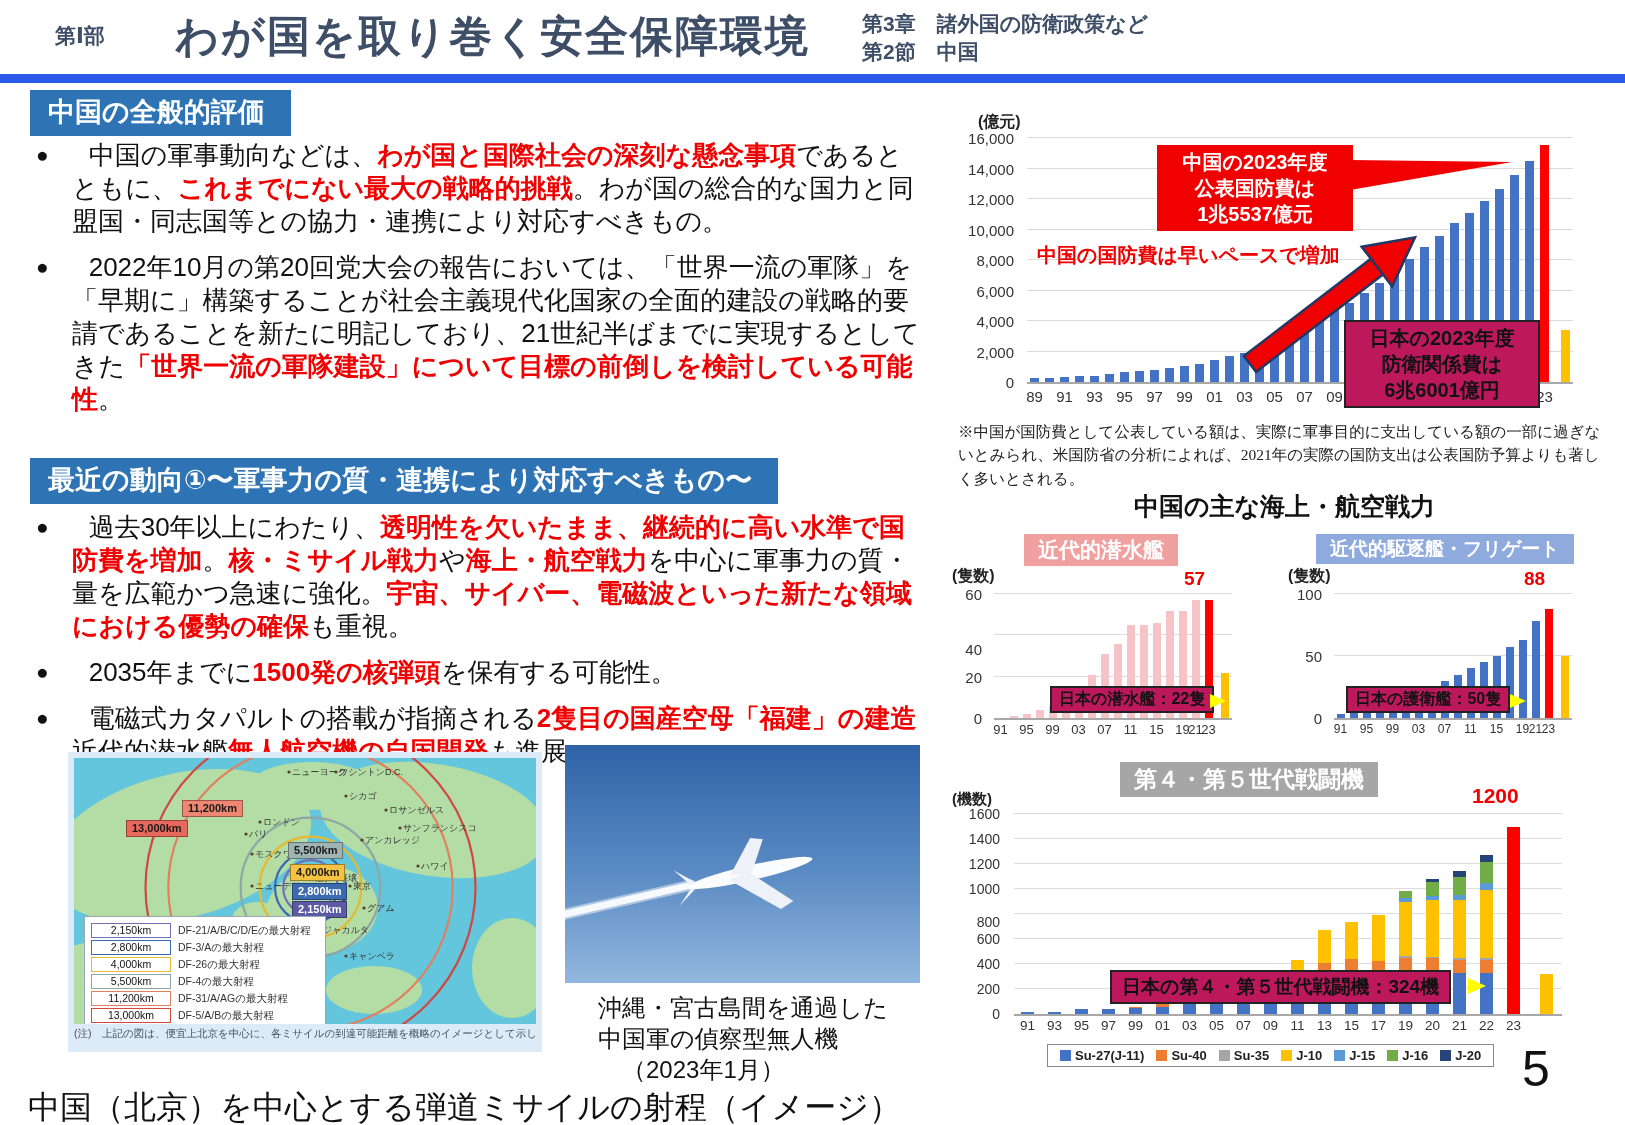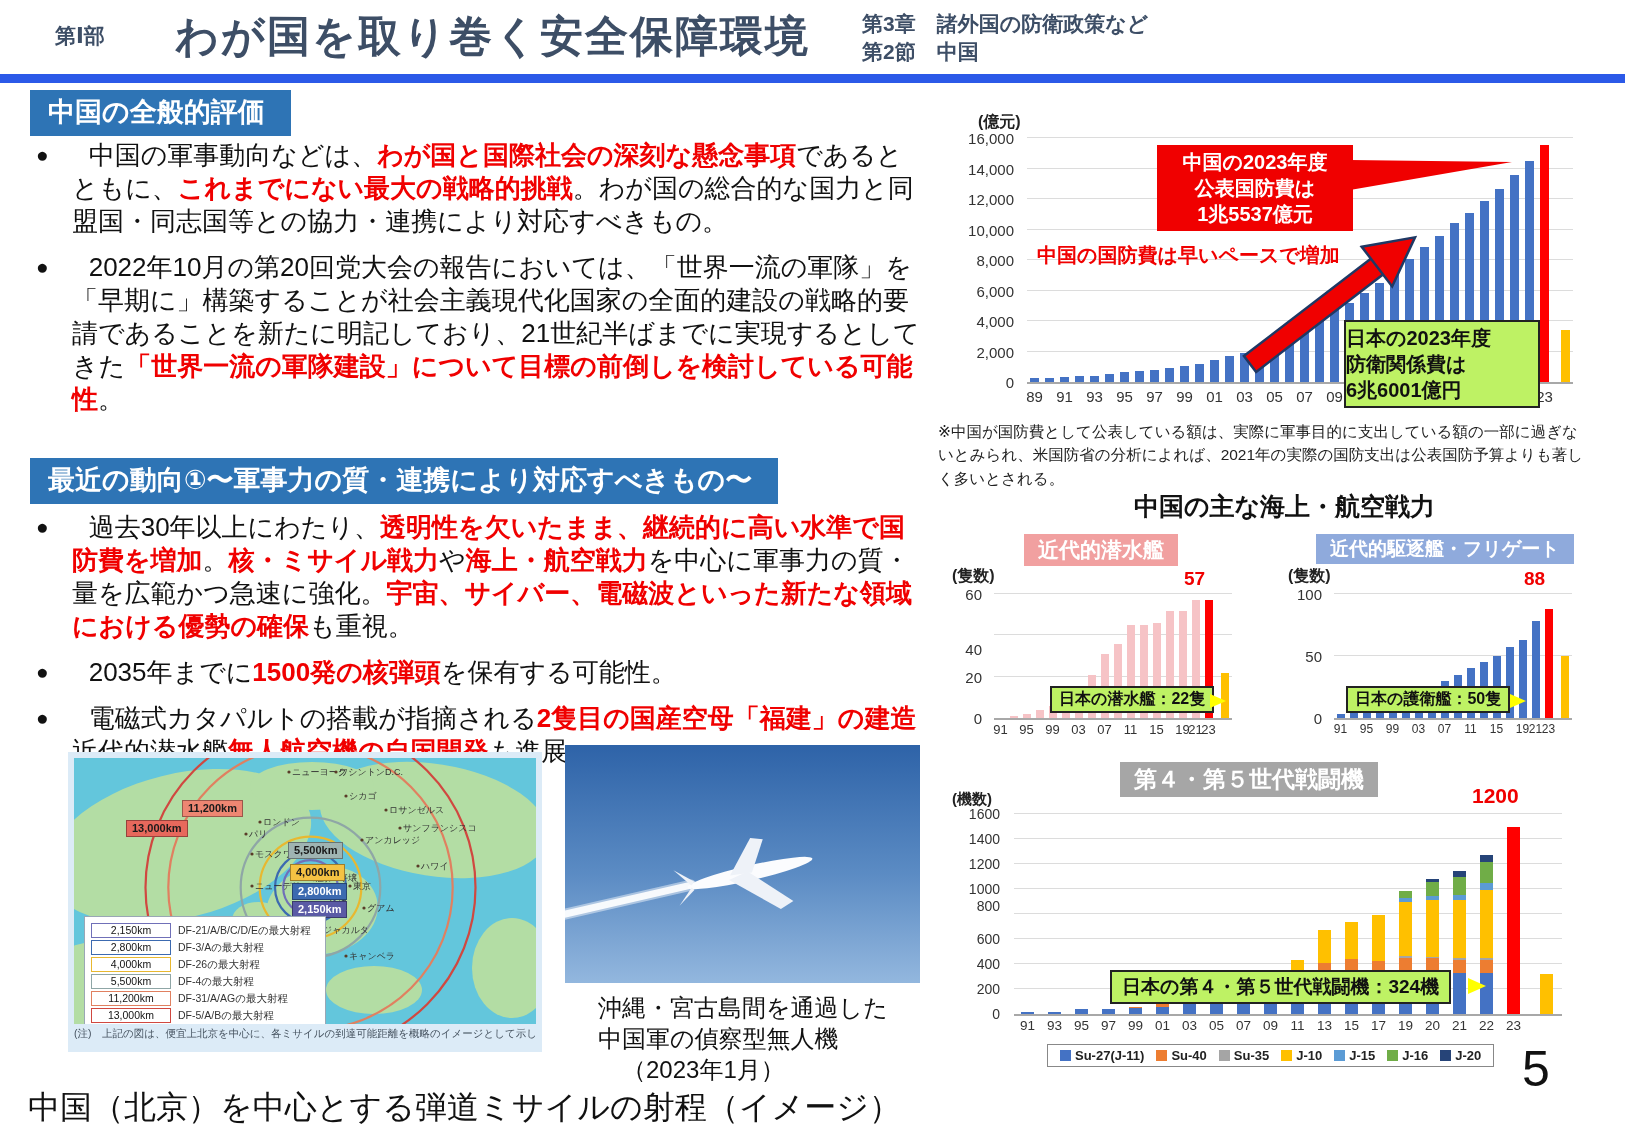--- a/index.html
+++ b/index.html
@@ -44,36 +44,36 @@
   .chart{position:absolute;}
   .unit{position:absolute;font-size:16px;font-weight:bold;color:#222;}
   .plot{position:absolute;border-bottom:2px solid #a8a8a8;}
   .grid{position:absolute;left:0;width:100%;height:1px;background:#dcdcdc;}
   .bar{position:absolute;bottom:0;}
   .stack-seg{position:absolute;}
   .ylab{position:absolute;}
   .ylab span{position:absolute;right:8px;font-size:15px;color:#333;white-space:nowrap;}
   .xlab{position:absolute;}
   .xlab span{position:absolute;text-align:center;font-size:15px;color:#333;}
-  .callout-y{position:absolute;background:#bef264;border:2px solid #222;font-weight:bold;color:#111;text-align:left;z-index:5;}
+  .callout-y{position:absolute;background:#be185d;border:2px solid #222;font-weight:bold;color:#111;text-align:center;z-index:5;}
   .ptr{position:absolute;width:0;height:0;z-index:5;}
   .peak-label{position:absolute;color:#f00000;font-weight:bold;z-index:4;}
 
   
   #budget{left:952px;top:112px;width:665px;height:300px;}
   #budget .unit{left:26px;top:0;}
   #budget .plot{left:75px;top:26px;width:546px;height:244px;}
   #budget .ylab{left:0;top:26px;width:70px;height:244px;}
   #budget .xlab{left:75px;top:276px;width:546px;height:20px;}
   #budget-overlay{position:absolute;left:0;top:0;z-index:3;pointer-events:none;}
   #budget-redbox{position:absolute;left:205px;top:33px;width:196px;background:#f00000;color:#fff;
                  font-size:20px;font-weight:bold;text-align:center;line-height:26px;padding:4px 0;white-space:pre-line;z-index:4;}
   #budget-growth{position:absolute;left:85px;top:130px;font-size:20px;font-weight:bold;color:#f00000;z-index:4;}
   #budget-ybox{left:392px;top:208px;width:192px;font-size:20px;line-height:26px;padding:3px 0;white-space:pre-line;}
-  #budget-note{position:absolute;left:938px;top:420px;width:655px;font-size:15.5px;line-height:1.5;color:#222;}
+  #budget-note{position:absolute;left:958px;top:420px;width:655px;font-size:15.5px;line-height:1.5;color:#222;font-family:Liberation Serif, serif;}
 
   
   #naval-title{position:absolute;left:952px;top:490px;width:665px;text-align:center;font-size:25px;font-weight:bold;color:#111;}
 
   
   .tag{position:absolute;color:#fff;font-weight:bold;padding:2px 14px;white-space:nowrap;}
   #subs{left:952px;top:534px;width:328px;height:226px;}
   #subs .tag{left:72px;top:0;font-size:21px;background:#f1a0a0;}
   #subs .unit{left:0;top:32px;}
   #subs .plot{left:42px;top:60px;width:238px;height:124px;}
@@ -453,21 +453,21 @@
   </div>
 
   <div class="chart" id="fighters">
     <div class="tag">第４・第５世代戦闘機</div>
     <div class="unit">(機数)</div>
     <div class="ylab">
         <span style="top: 192px;">0</span>
         <span style="top: 167px;">200</span>
         <span style="top: 142px;">400</span>
         <span style="top: 117px;">600</span>
-        <span style="top: 84px;">800</span>
+        <span style="top: 100px;">800</span>
         <span style="top: 67px;">1000</span>
         <span style="top: 42px;">1200</span>
         <span style="top: 17px;">1400</span>
         <span style="top: -8px;">1600</span>
       </div>
     <div class="plot">
         <div class="grid" style="top: 174px;"></div>
         <div class="grid" style="top: 149px;"></div>
         <div class="grid" style="top: 124px;"></div>
         <div class="grid" style="top: 99px;"></div>

